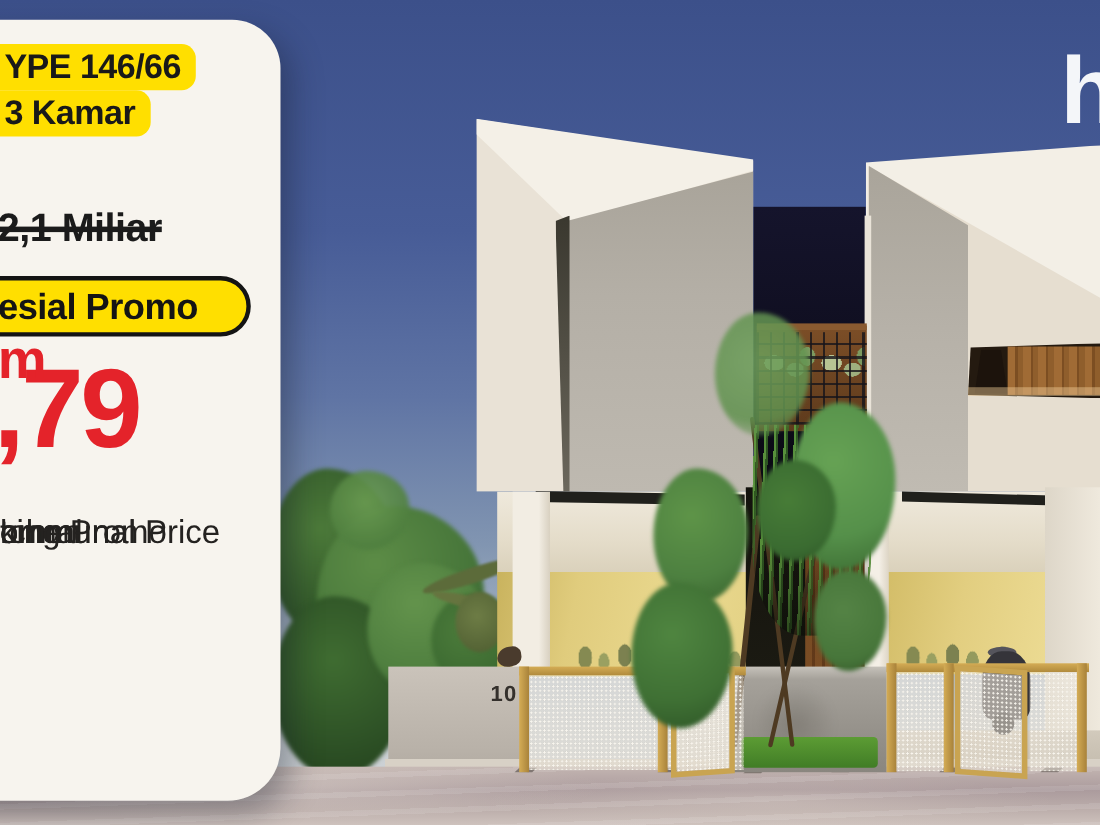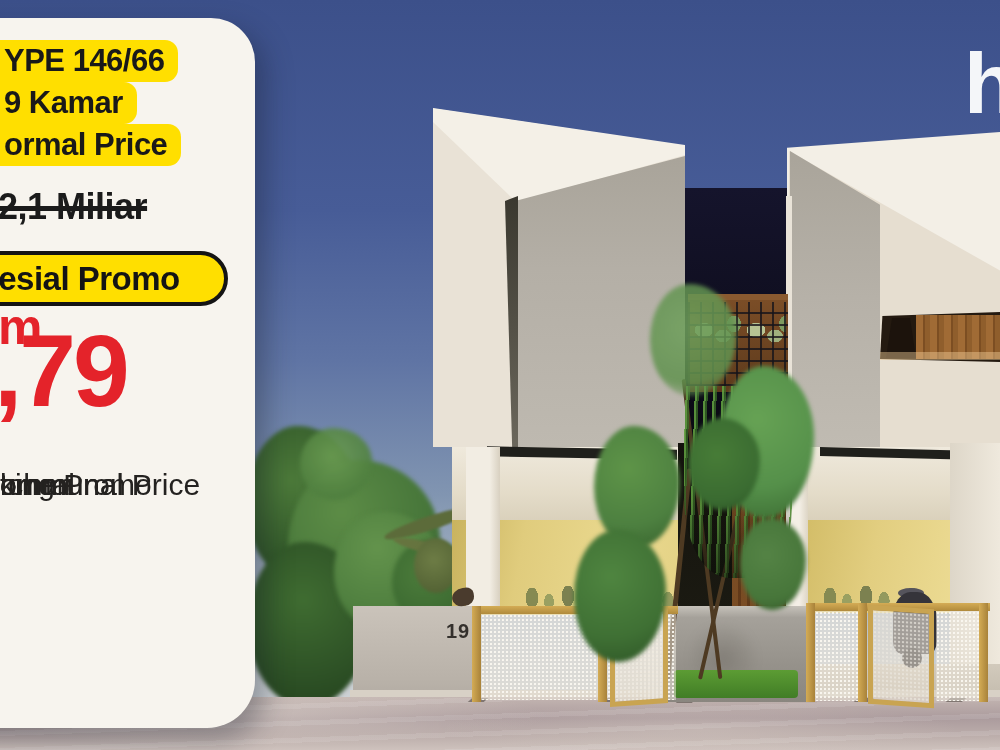--- a/index.html
+++ b/index.html
@@ -229,21 +229,21 @@
   <div class="whiteR"></div>
   <div class="entry"></div>
   <div class="entry-door"></div>
   <div class="cacti cactiL"></div>
   <div class="cacti cactiR"></div>
   <div class="colL"></div>
   <div class="colM"></div>
 
   <div class="wall16"></div>
   <div class="bird"></div>
-  <div class="num16 txt">19</div>
+  <div class="num16 txt">10</div>
 
   <div class="driveway"></div>
   <div class="curb"></div>
   <div class="pavement"></div>
   <div class="dash d1"></div>
   <div class="dash d2"></div>
   <div class="dash d3"></div>
   <div class="dash d4"></div>
   <div class="dash d5"></div>
   <div class="dash d6"></div>
@@ -277,22 +277,21 @@
   <div class="blob fJ"></div>
   <div class="blob fI"></div>
   <div class="blob fG"></div>
   <div class="blob fK"></div>
   <div class="blob fH"></div>
   <div class="blob fL"></div>
 
   <div class="card"></div>
   <div class="badge">
     <span class="hl txt" style="position:relative;">YPE 146/66</span>
-    <span class="hl txt" style="position:relative;">9 Kamar</span>
-    <span class="hl txt" style="position:relative;">ormal Price</span>
+    <span class="hl txt" style="position:relative;">3 Kamar</span>
   </div>
   <div class="oldprice txt">2,1 Miliar</div>
   <div class="pill">
     <span class="txt">esial Promo</span>
   </div>
   <div class="price txt">
     <span style="position:static;">,79</span><span class="sup">m</span>
   </div>
   <ul class="features">
     <li>tchen</li>

